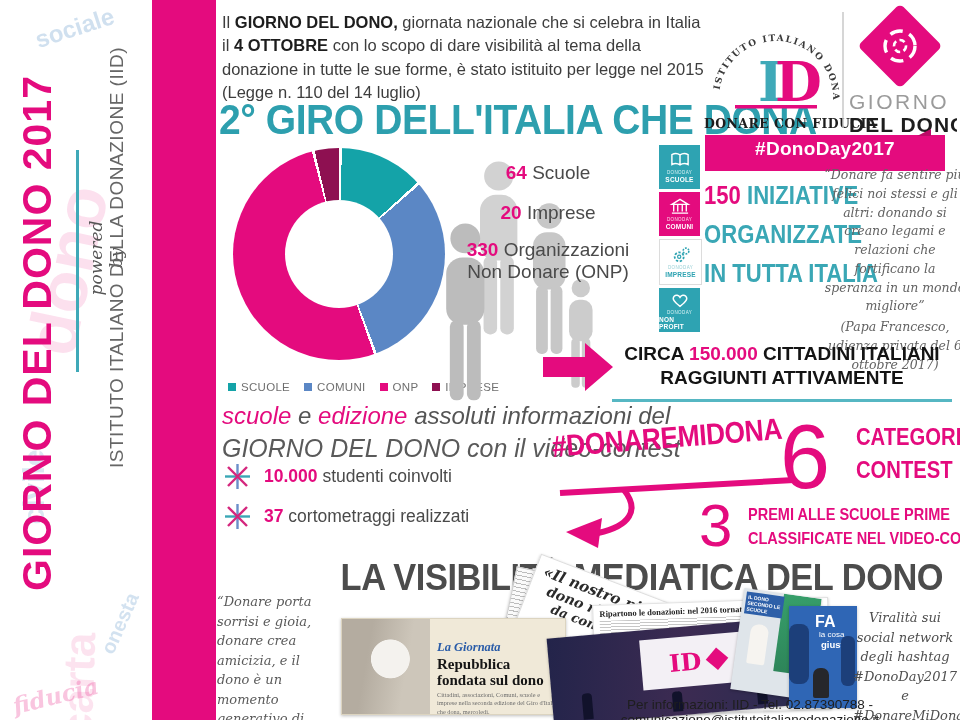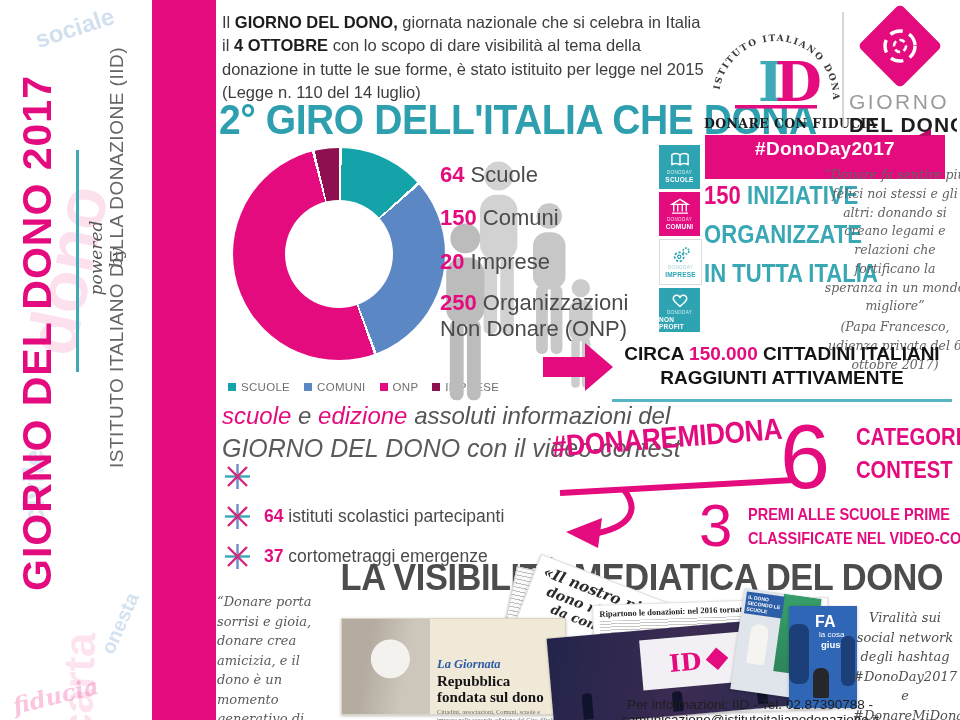--- a/index.html
+++ b/index.html
@@ -24,34 +24,34 @@
             letter-spacing:.5px;white-space:nowrap;}
   #side-line{left:76px;top:150px;width:3px;height:222px;background:#3fa9b8;}
   #side-bar{left:152px;top:0;width:64px;height:720px;background:#e40b7e;}
   
   #intro{left:222px;top:11px;width:490px;font-size:16.5px;line-height:1.42;color:#3d3d3d;}
   #intro .b{font-weight:bold;color:#1d1d1d;}
   #main-title{left:219px;top:96px;font-size:42px;font-weight:bold;color:#2d9fae;
               transform:scaleX(.93);transform-origin:left center;white-space:nowrap;letter-spacing:-.5px;}
   
   #logo{left:703px;top:4px;width:254px;height:132px;}
-  #banner{left:705px;top:135px;width:240px;height:44px;background:#e40b7e;color:#fff;
+  #banner{left:705px;top:135px;width:240px;height:36px;background:#e40b7e;color:#fff;
           font-size:19px;font-weight:bold;text-align:center;line-height:28px;letter-spacing:.3px;}
   #banner .fold{position:absolute;right:14px;top:-6px;width:0;height:0;
                 border-left:14px solid transparent;border-bottom:7px solid #bb0b67;}
   
   #donut{left:233px;top:148px;width:212px;height:212px;border-radius:50%;background:#eee;}
   #donut .hole{position:absolute;left:52px;top:52px;width:108px;height:108px;border-radius:50%;background:#fff;}
   #legend{left:228px;top:381px;display:flex;gap:14px;align-items:center;}
   .lg-item{display:flex;align-items:center;gap:5px;font-size:11.5px;color:#6f6f6f;letter-spacing:.3px;}
   .lg-sq{width:8px;height:8px;display:inline-block;}
   
   #people{left:434px;top:150px;}
   #stats{left:440px;top:158px;width:216px;}
-  .stat{ text-align:left;font-size:22px;color:#4a4a4a;}
+  .stat{ text-align:center;font-size:19px;color:#4a4a4a;}
   .stat .num{color:#e40b7e;font-weight:bold;}
   .stat.s0{margin-top:4px;} .stat.s1{margin-top:17px;} .stat.s2{margin-top:18px;} .stat.s3{margin-top:15px;}
   .stat .lbl{white-space:pre-line;}
   
   #badges{left:659px;top:145px;width:41px;}
   .badge{width:41px;height:44px;margin-bottom:3px;display:flex;flex-direction:column;align-items:center;
          justify-content:center;gap:1px;}
   .badge svg{display:block;}
   .badge .t1{font-size:4.5px;letter-spacing:.4px;}
   .badge .t2{font-size:6.5px;font-weight:bold;letter-spacing:.2px;}
@@ -103,21 +103,21 @@
   #clip-piano{left:518px;top:581px;width:152px;height:86px;background:#fff;border:1px solid #ddd;
               transform:rotate(21deg);padding:5px 8px;font-family:"DejaVu Serif",serif;
               font-style:italic;font-weight:bold;color:#2b2b2b;}
   #clip-piano .pl1{font-size:15px;} #clip-piano .pl2{font-size:14px;margin-left:10px;}
   #clip-piano .pl3{font-size:13px;margin-left:20px;}
   #clip-giornata{left:341px;top:618px;width:223px;height:95px;background:#f0e9d8;border:1px solid #dcd4c0;
                  display:flex;}
   #clip-giornata .photo{width:88px;height:100%;flex:none;
       background:radial-gradient(circle at 55% 42%,#f4f2ee 0 26%,transparent 27%),
                  linear-gradient(100deg,#b4aca0 30%,#cdc6ba 70%);}
-  #clip-giornata .col{padding:6px 7px 0 7px;margin-top:32px;}
+  #clip-giornata .col{padding:21px 7px 0 7px;}
   #clip-giornata .kicker{color:#2a5ca8;font-weight:bold;font-style:italic;font-size:12.5px;
                          font-family:"Liberation Serif",serif;}
   #clip-giornata .head{font-family:Liberation Serif, serif;font-weight:bold;font-size:15px;
                        line-height:1.04;color:#151515;margin-top:2px;}
   #clip-giornata .body{font-size:6.3px;color:#6b6b6b;line-height:1.3;margin-top:3px;
                        font-family:"Liberation Serif",serif;}
   #clip-solid{left:594px;top:601px;width:222px;height:104px;background:#fff;border:1px solid #e0e0e0;
               transform:rotate(-2deg);padding:3px 6px;}
   #clip-solid .pre{font-size:8.5px;font-weight:bold;color:#222;font-family:"Liberation Serif",serif;}
   #clip-solid .cols{height:26px;margin-top:2px;opacity:.55;
@@ -228,23 +228,22 @@
       </g>
     </defs>
     <use href="#person" transform="translate(38,10) scale(1.78)" fill="#d2d2d2"></use>
     <use href="#person" transform="translate(92,52) scale(1.55)" fill="#c7c7c7"></use>
     <use href="#person" transform="translate(4,72) scale(1.82)" fill="#bcbcbc"></use>
     <use href="#person" transform="translate(130,128) scale(1.12)" fill="#cccccc"></use>
   </svg>
 
   <div id="stats" class="abs">
     <div class="stat s0"><span class="num">64</span> <span class="lbl">Scuole</span></div>
-    <div class="stat s1"><span class="num">150</span> <span class="lbl">Comuni</span></div>
     <div class="stat s2"><span class="num">20</span> <span class="lbl">Imprese</span></div>
-    <div class="stat s3"><span class="num">250</span> <span class="lbl">Organizzazioni
+    <div class="stat s3"><span class="num">330</span> <span class="lbl">Organizzazioni
 Non Donare (ONP)</span></div>
   </div>
 
   <div id="badges" class="abs">
     <div class="badge bg-teal">
       <svg width="22" height="18" viewBox="0 0 24 20">
         <path d="M3,4 C6,2.2 9,2.2 12,4.2 C15,2.2 18,2.2 21,4 V15 C18,13.4 15,13.4 12,15.4 C9,13.4 6,13.4 3,15 Z M12,4.2 V15.4" fill="none" stroke="#fff" stroke-width="1.6"></path>
       </svg>
       <span class="t1">DONODAY</span>
       <span class="t2">SCUOLE</span>
@@ -299,38 +298,30 @@
   </div>
 
   <div id="bullets" class="abs">
     <div class="bullet">
       <svg width="27" height="27" viewBox="0 0 27 27">
           <line x1="1" y1="13.5" x2="26" y2="13.5" stroke="#3aa7b5" stroke-width="2.4"></line>
           <line x1="13.5" y1="1" x2="13.5" y2="26" stroke="#6b8fc9" stroke-width="2.4"></line>
           <line x1="4" y1="4" x2="23" y2="23" stroke="#d4267d" stroke-width="2.4"></line>
           <line x1="23" y1="4" x2="4" y2="23" stroke="#d4267d" stroke-width="2.4"></line>
         </svg>
+      <div><span class="num">10.000</span> <span>studenti coinvolti</span></div>
     </div>
     <div class="bullet">
       <svg width="27" height="27" viewBox="0 0 27 27">
           <line x1="1" y1="13.5" x2="26" y2="13.5" stroke="#3aa7b5" stroke-width="2.4"></line>
           <line x1="13.5" y1="1" x2="13.5" y2="26" stroke="#6b8fc9" stroke-width="2.4"></line>
           <line x1="4" y1="4" x2="23" y2="23" stroke="#d4267d" stroke-width="2.4"></line>
           <line x1="23" y1="4" x2="4" y2="23" stroke="#d4267d" stroke-width="2.4"></line>
         </svg>
-      <div><span class="num">64</span> <span>istituti scolastici partecipanti</span></div>
-    </div>
-    <div class="bullet">
-      <svg width="27" height="27" viewBox="0 0 27 27">
-          <line x1="1" y1="13.5" x2="26" y2="13.5" stroke="#3aa7b5" stroke-width="2.4"></line>
-          <line x1="13.5" y1="1" x2="13.5" y2="26" stroke="#6b8fc9" stroke-width="2.4"></line>
-          <line x1="4" y1="4" x2="23" y2="23" stroke="#d4267d" stroke-width="2.4"></line>
-          <line x1="23" y1="4" x2="4" y2="23" stroke="#d4267d" stroke-width="2.4"></line>
-        </svg>
-      <div><span class="num">37</span> <span>cortometraggi emergenze</span></div>
+      <div><span class="num">37</span> <span>cortometraggi realizzati</span></div>
     </div>
   </div>
 
   <div id="hashtag" class="abs">#DONAREMIDONA</div>
   <svg class="abs" style="left:548px;top:462px;" width="250" height="100" viewBox="0 0 250 100">
     <line x1="12" y1="31" x2="246" y2="18" stroke="#e40b7e" stroke-width="6"></line>
     <path d="M 76,28 C 92,48 82,64 50,71" fill="none" stroke="#e40b7e" stroke-width="6"></path>
     <polygon points="18,70 54,56 50,86" fill="#e40b7e"></polygon>
   </svg>
 

